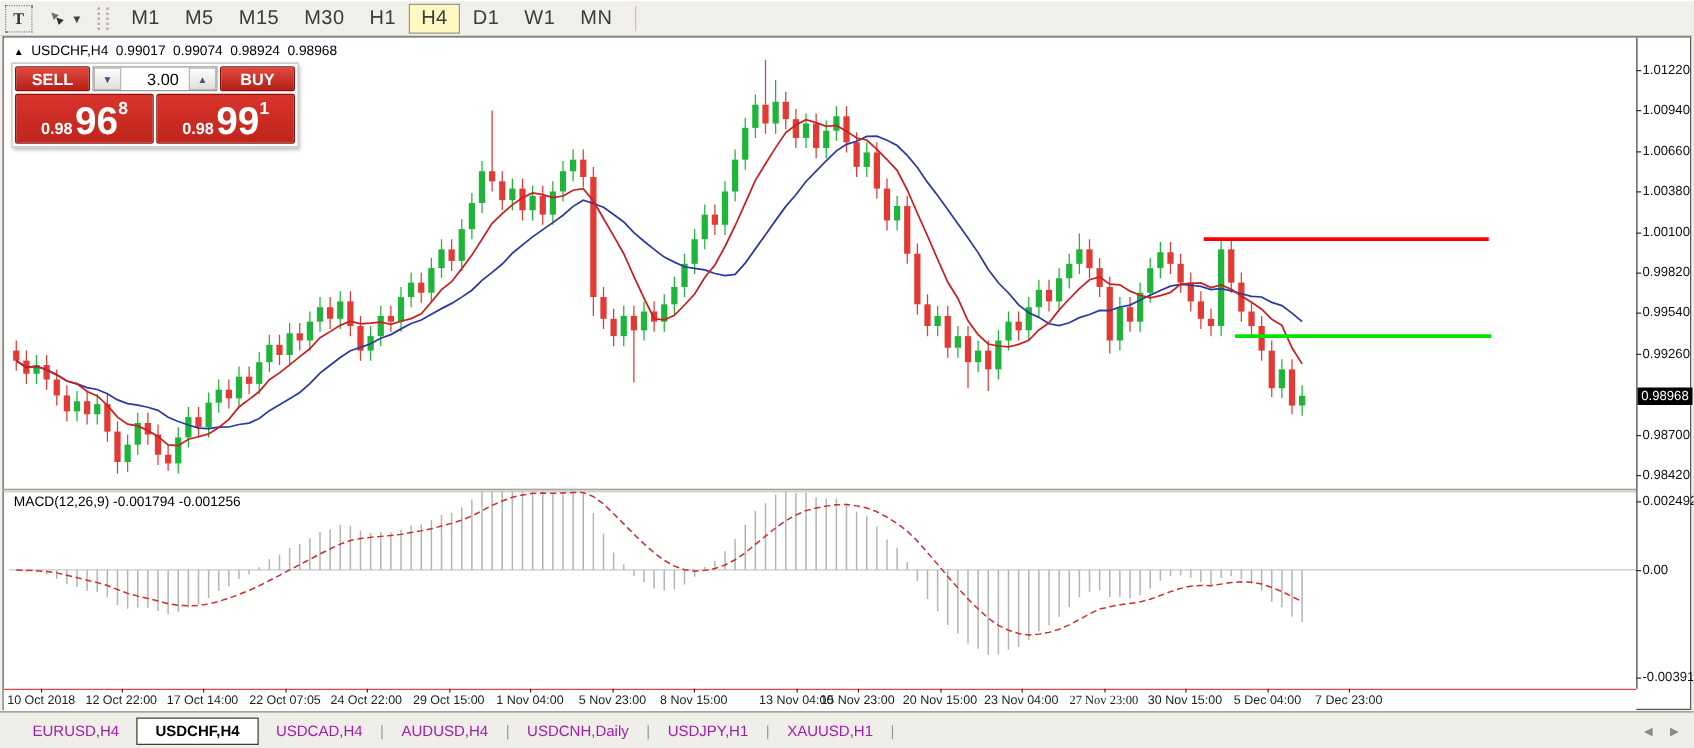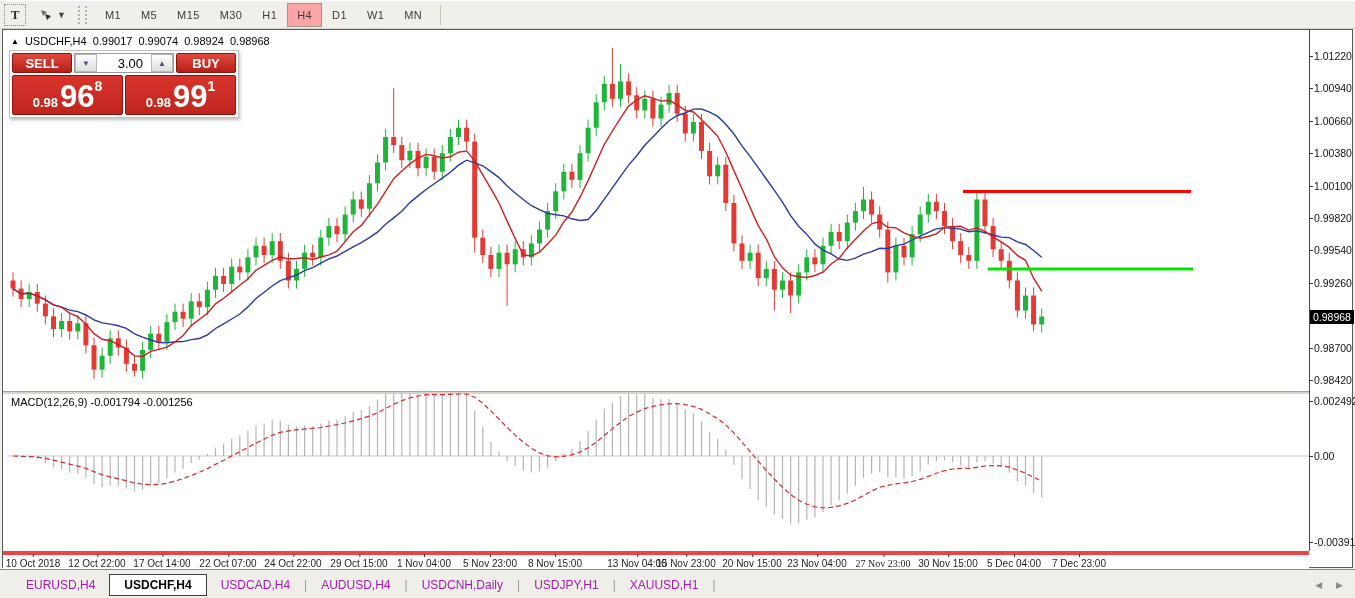--- a/index.html
+++ b/index.html
@@ -5,31 +5,31 @@
   html,body{margin:0;padding:0;background:#e8e6e1;font-family:"Liberation Sans",sans-serif;}
   #app{position:relative;width:1355px;height:598px;background:#f1efea;overflow:hidden;border-top:1px solid #fff;}
 
   
   #toolbar{position:absolute;left:0;top:0;width:1355px;height:27px;background:#f1efea;border-bottom:1px solid #d6d2c8;display:flex;align-items:center;}
   .tool-btn{height:20px;min-width:20px;display:flex;align-items:center;justify-content:center;margin:0 2px;color:#333;}
   #text-tool{border:1px dotted #8a8a8a;width:20px;font-family:"Liberation Serif",serif;font-weight:bold;font-size:13px;margin-left:4px;background:#f1efea;}
   #arrows-tool{margin-left:10px;}
   .caret{font-size:9px;color:#444;margin-left:3px;}
   .grip{width:5px;height:18px;margin:0 8px 0 10px;border-left:2px dotted #b7b3a9;border-right:2px dotted #b7b3a9;}
-  .tf-btn{height:22px;padding:0 9px;display:flex;align-items:center;justify-content:center;font-size:11px;color:#3c3c3c;letter-spacing:.4px;cursor:default;border:1px solid transparent;}
-  .tf-btn.active{background:#fca5a5;border:1px solid #9c988c;}
+  .tf-btn{height:22px;padding:0 9px;display:flex;align-items:center;justify-content:center;font-size:16px;color:#3c3c3c;letter-spacing:.4px;cursor:default;border:1px solid transparent;}
+  .tf-btn.active{background:#fef9c3;border:1px solid #9c988c;}
   .toolbar-sep{width:1px;height:20px;background:#c9c5bb;margin-left:8px;}
 
   
   #chart-window{position:absolute;left:2px;top:28px;width:1351px;height:539px;background:#fff;border:1px solid #5a5a5a;box-sizing:border-box;}
   #main-plot{position:absolute;left:4px;top:4px;}
   #pane-divider{position:absolute;left:0;top:361px;width:1306px;height:2px;background:#d7d3ca;border-top:1px solid #a8a49b;}
   #macd-plot{position:absolute;left:4px;top:363px;}
   #axis-line{position:absolute;left:1306px;top:0;width:1px;height:521px;background:#4a4a4a;}
-  #date-strip{position:absolute;left:0;top:521px;width:1306px;height:17px;border-top:4px solid #ef4444;background:#fff;text-align:right;}
+  #date-strip{position:absolute;left:0;top:521px;width:1306px;height:17px;border-top:1px solid #ef4444;background:#fff;text-align:right;}
   .dtick{position:absolute;top:3px;transform:translateX(-50%);font-size:10px;color:#1d1d1d;white-space:nowrap;}
   .dtick::before{content:"";position:absolute;left:50%;top:-4px;width:1px;height:3px;background:#333;}
   .ptick{position:absolute;left:1311px;font-size:10.5px;color:#111;}
   .ptick::before{content:"";position:absolute;left:-5px;top:6px;width:4px;height:1px;background:#333;}
   #current-price{position:absolute;left:1307px;background:#000;color:#fff;font-size:10.5px;padding:1px 3px 1px 3px;}
   .mtick{position:absolute;left:1311px;font-size:10.5px;color:#111;}
   .mtick::before{content:"";position:absolute;left:-5px;top:6px;width:4px;height:1px;background:#333;}
 
   #chart-header{position:absolute;left:8px;top:5px;font-size:11px;color:#000;display:flex;gap:6px;align-items:center;}
   #chart-header .tri{font-size:8px;}
@@ -479,21 +479,21 @@
         <line x1="1018.5" x2="1018.5" y1="62.97902097902098" y2="92.86610550181548" stroke="#b4b4b4" stroke-width="1.2"></line>
         <line x1="1026.6" x2="1026.6" y1="62.97902097902098" y2="100.33531721705381" stroke="#b4b4b4" stroke-width="1.2"></line>
         <line x1="1034.7" x2="1034.7" y1="62.97902097902098" y2="104.56284992586971" stroke="#b4b4b4" stroke-width="1.2"></line>
         <polyline points="6,63.0 14.1,63.3 22.2,63.6 30.299999999999997,64.2 38.4,65.3 46.5,67.2 54.599999999999994,69.1 62.699999999999996,71.2 70.8,73.1 78.89999999999999,75.4 87,78.6 95.1,81.7 103.19999999999999,83.9 111.3,85.8 119.39999999999999,87.8 127.5,90.0 135.6,91.3 143.7,91.6 151.79999999999998,91.4 159.9,90.2 168,88.1 176.1,85.6 184.2,82.5 192.29999999999998,79.3 200.39999999999998,75.6 208.5,71.4 216.6,67.3 224.7,62.9 232.79999999999998,58.7 240.89999999999998,54.5 249,50.1 257.1,46.2 265.2,42.3 273.3,39.4 281.4,37.8 289.5,36.9 297.59999999999997,36.1 305.7,35.4 313.8,34.5 321.9,33.0 330,31.7 338.09999999999997,30.0 346.2,27.8 354.3,25.7 362.4,23.1 370.5,19.8 378.59999999999997,15.5 386.7,11.3 394.79999999999995,7.8 402.9,4.8 411,3.0 419.09999999999997,1.7 427.2,1.5 435.29999999999995,1.6 443.4,1.4 451.5,1.0 459.59999999999997,1.0 467.7,4.3 475.79999999999995,10.2 483.9,18.0 492,26.1 500.09999999999997,34.4 508.2,42.1 516.3,49.2 524.4,55.3 532.5,59.9 540.6,62.8 548.6999999999999,63.9 556.8,63.3 564.9,61.8 573,59.0 581.1,54.8 589.1999999999999,49.2 597.3,42.5 605.4,35.9 613.5,29.3 621.6,23.5 629.6999999999999,19.1 637.8,15.5 645.9,13.4 654,11.9 662.1,10.8 670.1999999999999,10.6 678.3,11.7 686.4,13.4 694.5,16.4 702.6,20.8 710.6999999999999,25.7 718.8,31.9 726.9,39.9 735,49.1 743.1,58.5 751.1999999999999,68.2 759.3,77.3 767.4,86.2 775.5,94.2 783.5999999999999,101.5 791.6999999999999,107.3 799.8,111.2 807.9,113.8 816,114.9 824.0999999999999,114.3 832.1999999999999,112.9 840.3,110.4 848.4,106.9 856.5,102.5 864.5999999999999,98.1 872.6999999999999,94.3 880.8,92.4 888.9,90.8 897,89.8 905.0999999999999,88.5 913.1999999999999,86.4 921.3,83.4 929.4,80.3 937.5,77.7 945.5999999999999,76.0 953.6999999999999,75.4 961.8,75.5 969.9,74.3 978,73.0 986.0999999999999,72.5 994.1999999999999,72.8 1002.3,74.2 1010.4,77.0 1018.5,80.2 1026.6,84.2 1034.7,88.3" fill="none" stroke="#d42a2a" stroke-width="1.2" stroke-dasharray="5,3"></polyline>
       </svg>
     <div id="axis-line"></div>
     <div id="date-strip">
         <div class="dtick" style="left: 30px;">10 Oct 2018</div>
         <div class="dtick" style="left: 94px;">12 Oct 22:00</div>
         <div class="dtick" style="left: 159px;">17 Oct 14:00</div>
-        <div class="dtick" style="left: 225px;">22 Oct 07:00</div>
+        <div class="dtick" style="left: 225px;">22 Oct 07:05</div>
         <div class="dtick" style="left: 290px;">24 Oct 22:00</div>
         <div class="dtick" style="left: 356px;">29 Oct 15:00</div>
         <div class="dtick" style="left: 421px;">1 Nov 04:00</div>
         <div class="dtick" style="left: 487px;">5 Nov 23:00</div>
         <div class="dtick" style="left: 552px;">8 Nov 15:00</div>
         <div class="dtick" style="left: 634px;">13 Nov 04:00</div>
         <div class="dtick" style="left: 683px;">15 Nov 23:00</div>
         <div class="dtick" style="left: 749px;">20 Nov 15:00</div>
         <div class="dtick" style="left: 814px;">23 Nov 04:00</div>
         <div class="dtick" style="left: 880px; font-family: Liberation Serif, serif;">27 Nov 23:00</div>

